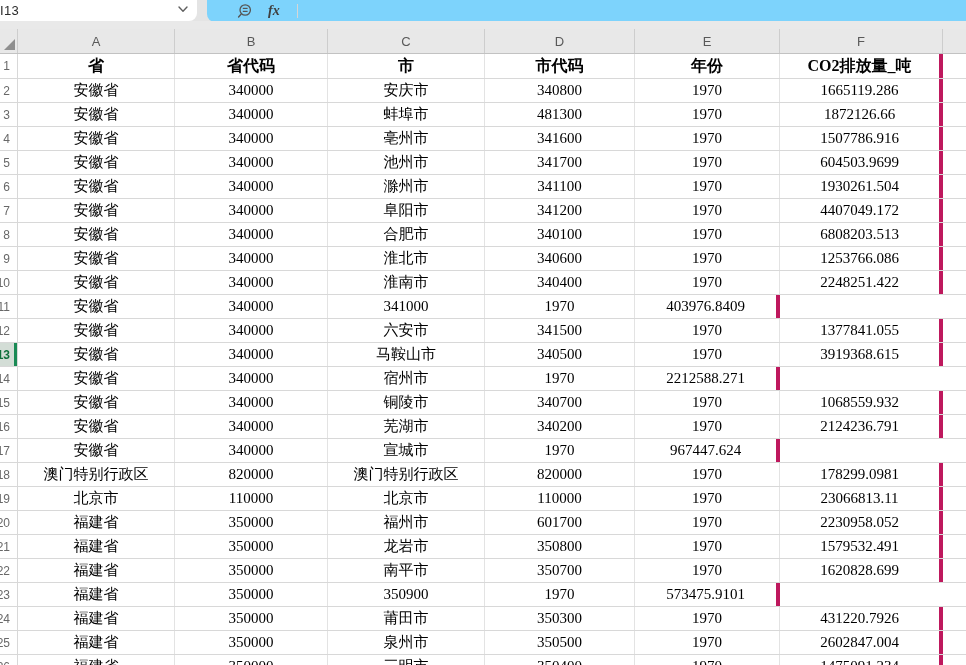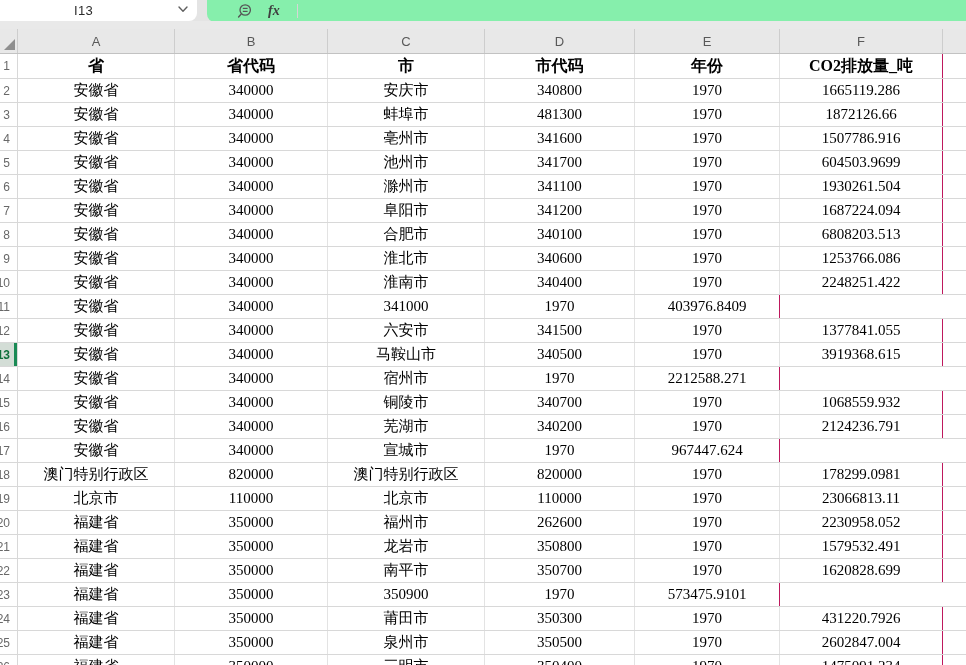--- a/index.html
+++ b/index.html
@@ -4,23 +4,23 @@
 <style>
   * { margin:0; padding:0; box-sizing:border-box; }
   html,body { background:#e6e6e6; }
   body { font-family:"Liberation Sans", sans-serif; }
   #app { position:relative; width:966px; height:665px; overflow:hidden; background:#ffffff; }
 
   
   #topbar { position:absolute; left:0; top:0; width:966px; height:21px; background:#e4e4e4; }
   #namebox { position:absolute; left:0; top:0; width:197px; height:21px; background:#ffffff;
              border-radius:0 0 8px 0; display:flex; align-items:center; }
-  #namebox-value { margin-left:74px; font-size:13px; color:#2b2b2b; letter-spacing:0.3px; }
+  #namebox-value { font-size:13px; color:#2b2b2b; letter-spacing:0.3px; }
   #namebox-chevron { position:absolute; right:9px; top:6px; }
-  #fbar { position:absolute; left:207px; top:0; width:759px; height:22px; background:#86efac;
+  #fbar { position:absolute; left:207px; top:0; width:759px; height:22px; background:#7dd3fc;
           border-radius:0 0 0 8px; display:flex; align-items:center; }
   #magnifier { margin-left:29px; }
   #fx-label { margin-left:15px; font-family:"Liberation Serif", serif; font-style:italic;
               font-weight:bold; font-size:14px; color:#3f3f3f; }
   #fbar-sep { margin-left:17px; width:1px; height:14px; background:#d6d6d6; }
   #formula-input { flex:1; height:100%; }
 
   
   #strip { position:absolute; left:0; top:21px; width:966px; height:8px; background:#e9e9e9; }
 
@@ -34,21 +34,21 @@
   #select-all-triangle { position:absolute; right:2px; bottom:3px; width:0; height:0;
              border-left:11px solid transparent; border-bottom:11px solid #8f8f8f; }
 
   
   #gridbody { position:absolute; left:0; top:54px; width:966px; }
   .row { height:24px; background:#ffffff; border-bottom:1px solid #d8d8d8; }
   .row.hdr { height:25px; }
   .c { display:flex; align-items:center; justify-content:center; overflow:hidden; white-space:nowrap;
        font-family:"Liberation Serif", serif; font-size:15px; color:#000;
        border-right:1px solid #e3e3e3; height:100%; }
-  .c.colF { border-right:1px solid #be185d;text-align:center; }
+  .c.colF { border-right:4px solid #be185d;text-align:center; }
   .c.sliver { border-right:none; }
   .row.hdr .c { font-weight:bold; font-size:16px; }
   .rownum { position:relative; overflow:hidden; border-right:1px solid #d8d8d8; background:#ffffff;
             height:100%; font-size:12px; color:#686868; }
   .rownum span { position:absolute; right:7px; top:50%; transform:translateY(-50%); }
   .rownum.selected { background:#d3ddd6; color:var(--accent,#0f703b); font-weight:bold; }
   .rownum.selected::after { content:""; position:absolute; right:0; top:0; bottom:0; width:3px;
             background:var(--accent-bar,#1a8a55); }
 </style>
 </head>
@@ -167,21 +167,21 @@
       </div>
       <div class="row gridcols">
         <div class="rownum">
           <span>7</span>
         </div>
         <div class="c">安徽省</div>
         <div class="c">340000</div>
         <div class="c">阜阳市</div>
         <div class="c">341200</div>
         <div class="c">1970</div>
-        <div class="c colF">1687224.094</div>
+        <div class="c colF">4407049.172</div>
         <div class="c sliver"></div>
       </div>
       <div class="row gridcols">
         <div class="rownum">
           <span>8</span>
         </div>
         <div class="c">安徽省</div>
         <div class="c">340000</div>
         <div class="c">合肥市</div>
         <div class="c">340100</div>
@@ -318,21 +318,21 @@
         <div class="c colF">23066813.11</div>
         <div class="c sliver"></div>
       </div>
       <div class="row gridcols">
         <div class="rownum">
           <span>20</span>
         </div>
         <div class="c">福建省</div>
         <div class="c">350000</div>
         <div class="c">福州市</div>
-        <div class="c">262600</div>
+        <div class="c">601700</div>
         <div class="c">1970</div>
         <div class="c colF">2230958.052</div>
         <div class="c sliver"></div>
       </div>
       <div class="row gridcols">
         <div class="rownum">
           <span>21</span>
         </div>
         <div class="c">福建省</div>
         <div class="c">350000</div>

